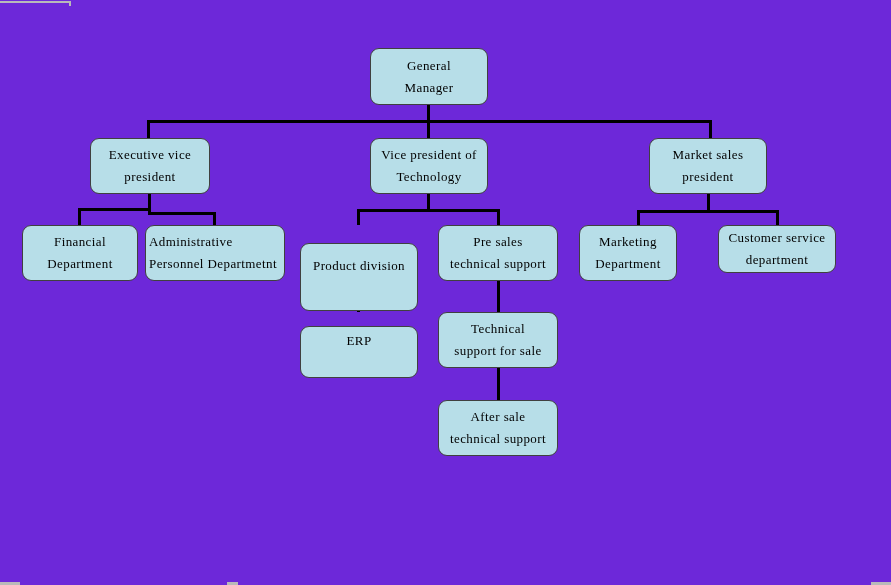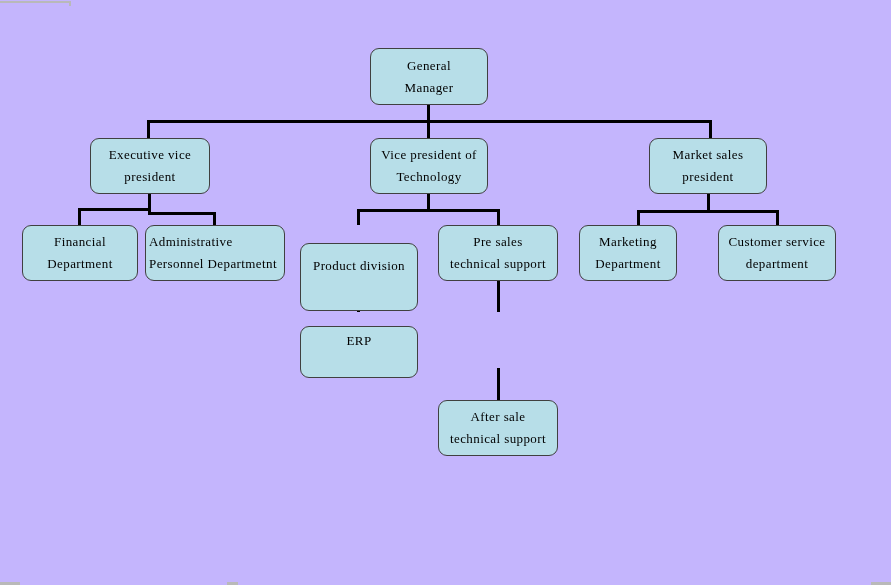--- a/index.html
+++ b/index.html
@@ -4,21 +4,21 @@
 <style>
   html, body {
     margin: 0;
     padding: 0;
     background: #ffffff;
   }
   .canvas {
     position: relative;
     width: 891px;
     height: 585px;
-    background: #c4b5fd;
+    background: #6d28d9;
     overflow: hidden;
     font-family: "Liberation Serif", "DejaVu Serif", serif;
   }
   .node {
     position: absolute;
     box-sizing: border-box;
     background: var(--node-fill, #b7dee8);
     border: 1px solid var(--node-border, #404040);
     border-radius: 9px;
     display: flex;
@@ -127,29 +127,33 @@
   <div class="node" style="left:438px;top:225px;width:120px;height:56px">
     <span class="nline">Pre sales</span>
     <span class="nline">technical support</span>
   </div>
 
   <div class="node" style="left:579px;top:225px;width:98px;height:56px">
     <span class="nline">Marketing</span>
     <span class="nline">Department</span>
   </div>
 
-  <div class="node" style="left:718px;top:225px;width:118px;height:56px">
+  <div class="node" style="left:718px;top:225px;width:118px;height:48px">
     <span class="nline">Customer service</span>
     <span class="nline">department</span>
   </div>
 
   <div class="node" style="left:300px;top:326px;width:118px;height:52px">
     <span class="nline">ERP</span>
     <span class="nline"></span>
   </div>
 
+  <div class="node" style="left:438px;top:312px;width:120px;height:56px">
+    <span class="nline">Technical</span>
+    <span class="nline">support for sale</span>
+  </div>
 
   <div class="node" style="left:438px;top:400px;width:120px;height:56px">
     <span class="nline">After sale</span>
     <span class="nline">technical support</span>
   </div>
 
 </div>
 
 </body></html>

